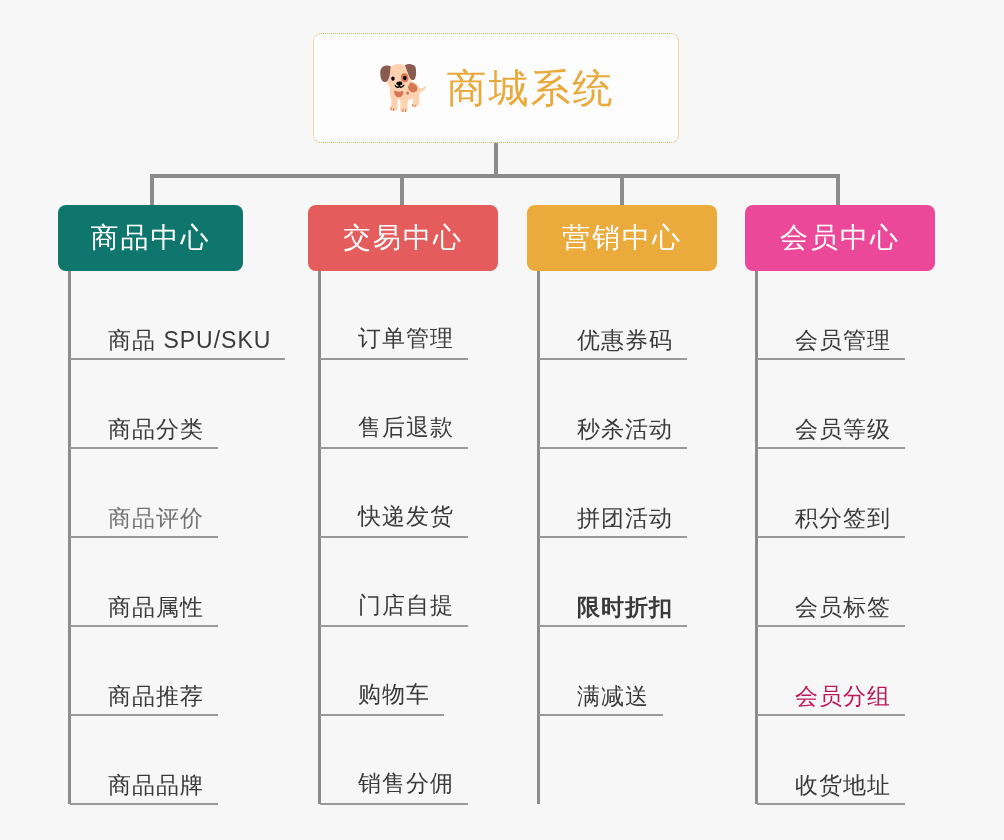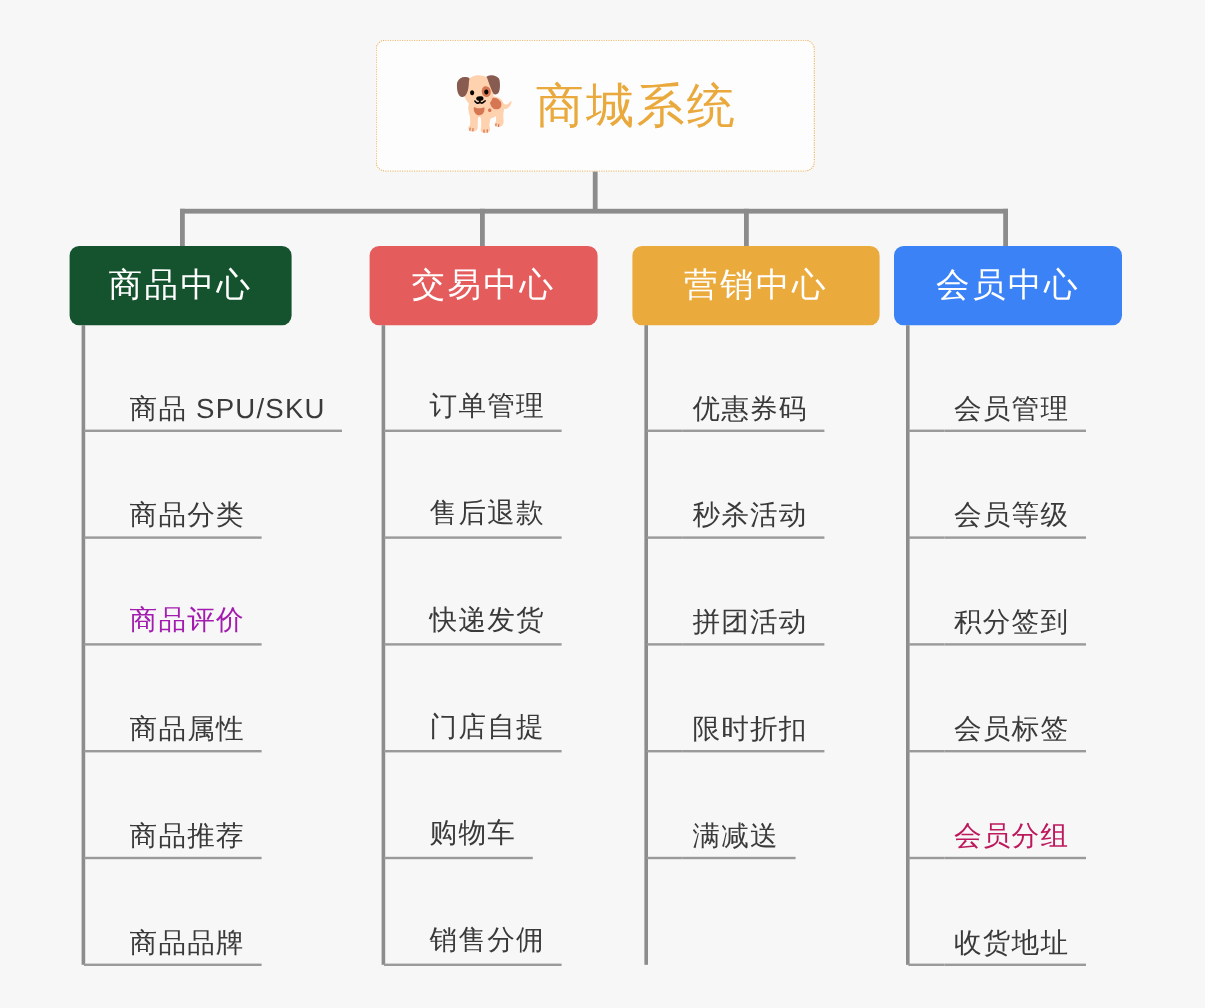--- a/index.html
+++ b/index.html
@@ -40,21 +40,21 @@
   
   .column{ position:absolute; top:205px; width:230px; }
   .col-head{
     height:66px; border-radius:8px;
     display:flex; align-items:center; justify-content:center;
     color:#ffffff; font-size:28px; letter-spacing:2px;
     white-space:nowrap;
   }
   .col-head.w1{ width:185px; }
   .col-head.w2{ width:190px; }
-  .col-head.w3{ width:206px;text-align:center; }
+  .col-head.w3{ width:190px;text-align:center; }
   .col-head.w4{ width:190px; }
 
   
   .children{ position:relative; margin-top:0; padding-left:12px; }
   .trunk{
     position:absolute; left:10px; top:0; width:3px;
     background:#8c8c8c;
   }
   .child{
     position:relative;
@@ -92,33 +92,33 @@
   </div>
 
   <div class="conn conn-root-stem" style="background: rgb(140, 140, 140);"></div>
   <div class="conn conn-bus" style="background: rgb(140, 140, 140);"></div>
   <div class="conn conn-drop" style="left: 150px; background: rgb(140, 140, 140);"></div>
   <div class="conn conn-drop" style="left: 400px; background: rgb(140, 140, 140);"></div>
   <div class="conn conn-drop" style="left: 620px; background: rgb(140, 140, 140);"></div>
   <div class="conn conn-drop" style="left: 836px; background: rgb(140, 140, 140);"></div>
 
   <div class="column" style="left:58px;">
-    <div class="col-head w1" style="background: #14532d;">
+    <div class="col-head w1" style="background: #0f766e;">
       <span>商品中心</span>
     </div>
     <div class="children">
       <div class="trunk" style="background: rgb(140, 140, 140); height: 533px;"></div>
       <div class="child">
           <span class="child-inner" style="border-bottom-color: rgb(154, 154, 154);"><span class="child-label" style="color: rgb(58, 58, 58);">商品 SPU/SKU</span></span>
         </div>
       <div class="child">
           <span class="child-inner" style="border-bottom-color: rgb(154, 154, 154);"><span class="child-label" style="color: rgb(58, 58, 58);">商品分类</span></span>
         </div>
       <div class="child">
-          <span class="child-inner" style="border-bottom-color: rgb(154, 154, 154);"><span class="child-label" style="color: #a21caf; font-family: Liberation Mono, monospace;">商品评价</span></span>
+          <span class="child-inner" style="border-bottom-color: rgb(154, 154, 154);"><span class="child-label" style="color: #737373;">商品评价</span></span>
         </div>
       <div class="child">
           <span class="child-inner" style="border-bottom-color: rgb(154, 154, 154);"><span class="child-label" style="color: rgb(58, 58, 58);">商品属性</span></span>
         </div>
       <div class="child">
           <span class="child-inner" style="border-bottom-color: rgb(154, 154, 154);"><span class="child-label" style="color: rgb(58, 58, 58);">商品推荐</span></span>
         </div>
       <div class="child">
           <span class="child-inner" style="border-bottom-color: rgb(154, 154, 154);"><span class="child-label" style="color: rgb(58, 58, 58);">商品品牌</span></span>
         </div>
@@ -161,30 +161,30 @@
       <div class="child">
           <span class="child-inner" style="border-bottom-color: rgb(154, 154, 154);"><span class="child-label" style="color: rgb(58, 58, 58);">优惠券码</span></span>
         </div>
       <div class="child">
           <span class="child-inner" style="border-bottom-color: rgb(154, 154, 154);"><span class="child-label" style="color: rgb(58, 58, 58);">秒杀活动</span></span>
         </div>
       <div class="child">
           <span class="child-inner" style="border-bottom-color: rgb(154, 154, 154);"><span class="child-label" style="color: rgb(58, 58, 58);">拼团活动</span></span>
         </div>
       <div class="child">
-          <span class="child-inner" style="border-bottom-color: rgb(154, 154, 154);"><span class="child-label" style="color: rgb(58, 58, 58);">限时折扣</span></span>
+          <span class="child-inner" style="border-bottom-color: rgb(154, 154, 154); font-weight: bold;"><span class="child-label" style="color: rgb(58, 58, 58);">限时折扣</span></span>
         </div>
       <div class="child">
           <span class="child-inner" style="border-bottom-color: rgb(154, 154, 154);"><span class="child-label" style="color: rgb(58, 58, 58);">满减送</span></span>
         </div>
     </div>
   </div>
 
   <div class="column" style="left:745px;">
-    <div class="col-head w4" style="background: #3b82f6;">
+    <div class="col-head w4" style="background: #ec4899;">
       <span>会员中心</span>
     </div>
     <div class="children">
       <div class="trunk" style="background: rgb(140, 140, 140); height: 533px;"></div>
       <div class="child">
           <span class="child-inner" style="border-bottom-color: rgb(154, 154, 154);"><span class="child-label" style="color: rgb(58, 58, 58);">会员管理</span></span>
         </div>
       <div class="child">
           <span class="child-inner" style="border-bottom-color: rgb(154, 154, 154);"><span class="child-label" style="color: rgb(58, 58, 58);">会员等级</span></span>
         </div>

